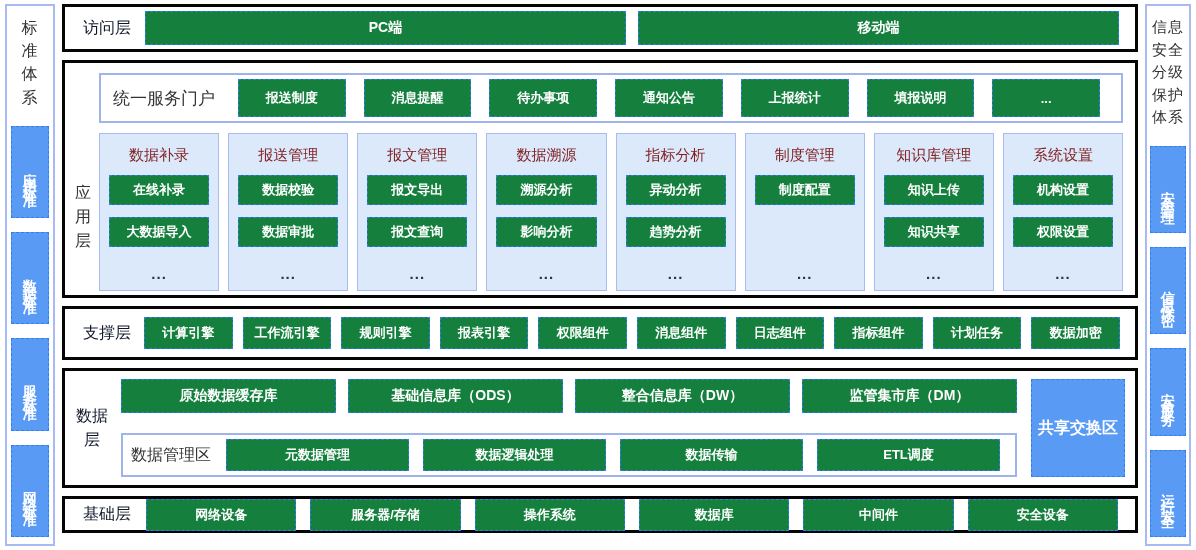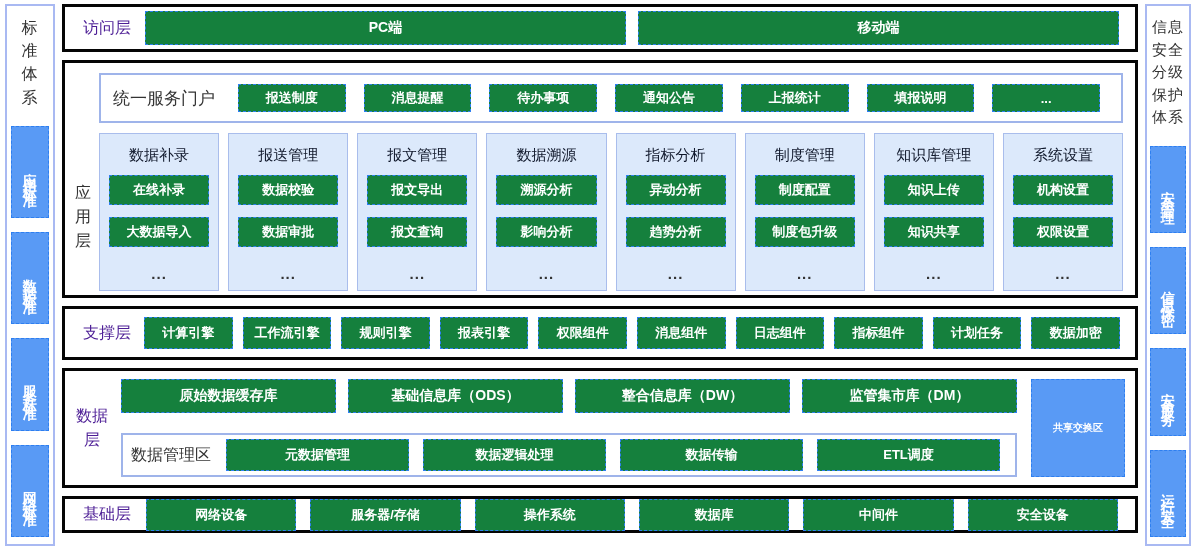--- a/index.html
+++ b/index.html
@@ -34,21 +34,21 @@
   }
   .pillar.right .vitem { width:36px; }
 
   
   .main { position:absolute; left:62px; top:4px; width:1076px; display:flex; flex-direction:column; }
   .layer {
     background:#fff; border:3px solid #050505; width:100%;
     display:flex; align-items:center; padding:7px 10px;
   }
   .gap { height:8px; flex:none; }
-  .layer-label { color:#4c1d95; font-size:16px; flex:none; text-align:center; padding:0 8px; white-space:nowrap; }
+  .layer-label { color:#0f172a; font-size:16px; flex:none; text-align:center; padding:0 8px; white-space:nowrap; }
   .layer-label.vert {
     white-space:normal; width:34px; padding:0; line-height:1.5;
     word-break:break-all; letter-spacing:0;
   }
 
   .btn {
     background:#15803d; border:1px dashed #2e7ff0; color:#fff;
     font-size:13px; font-weight:bold; display:flex; align-items:center;
     justify-content:center; text-align:center; white-space:nowrap;
   }
@@ -59,27 +59,27 @@
 
   
   .layer.app { height:238px; display:block; padding:10px 12px 10px 4px; position:relative; }
   .app-label { position:absolute; left:10px; top:118px; width:20px; color:#333; font-size:16px; line-height:1.5; word-break:break-all; }
   .app-inner { margin-left:30px; }
   .portal {
     border:2px solid #9fb4ea; background:#fff; height:50px;
     display:flex; align-items:center; padding:0 12px;
   }
   .portal-label { color:#333; font-size:17px; flex:none; margin-right:14px; white-space:nowrap; }
-  .portal .btn { flex:1 1 0; height:28px; margin:0 9px;text-align:center; }
+  .portal .btn { flex:1 1 0; height:38px; margin:0 9px;text-align:center; }
   .modules { display:flex; gap:9px; margin-top:10px; }
   .col {
     flex:1 1 0; background:#dce9fb; border:1px solid #a9bdec;
     padding:8px 9px 4px 9px; height:158px; display:flex; flex-direction:column;
   }
-  .col-title { color:#0f172a; font-size:15px; text-align:center; margin:4px 0 10px 0; white-space:nowrap; }
+  .col-title { color:#7f1d1d; font-size:15px; text-align:center; margin:4px 0 10px 0; white-space:nowrap; }
   .col .btn { height:30px; margin-bottom:12px; }
   .col-more { color:#333; font-size:15px; font-weight:bold; text-align:center; letter-spacing:1px; margin-top:auto; padding-bottom:4px; }
 
   
   .layer.support { height:54px; }
   .layer.support .btn { flex:1 1 0; height:32px; margin:0 5px; }
 
   
   .layer.data { height:120px; padding:8px 10px; align-items:stretch; }
   .data-content { flex:1 1 auto; display:flex; flex-direction:column; margin-left:6px;gap:12px; }
@@ -87,21 +87,21 @@
   .stores .btn { flex:1 1 0; height:34px; margin:0 6px; font-size:14px; }
   .mgmt {
     border:2px solid #9fb4ea; background:#fff; flex:1 1 auto;
     display:flex; align-items:center; padding:0 8px; margin:0 6px;
   }
   .mgmt-label { color:#333; font-size:16px; flex:none; margin-right:8px; white-space:nowrap; }
   .mgmt .btn { flex:1 1 0; height:32px; margin:0 7px; }
   .exchange {
     flex:none; width:94px; margin-left:8px;
     background:#599af5; border:1px dashed #2e7ff0; color:#fff;
-    font-size:10px; font-weight:bold; display:flex; align-items:center; justify-content:center;
+    font-size:16px; font-weight:bold; display:flex; align-items:center; justify-content:center;
   }
 
   
   .layer.base { height:37px; }
   .layer.base .btn { flex:1 1 0; height:32px; margin:0 7px; }
 </style>
 </head>
 <body>
 
 <div class="stage">
@@ -170,21 +170,20 @@
           <div class="col">
             <div class="col-title">指标分析</div>
             <div class="btn">异动分析</div>
             <div class="btn">趋势分析</div>
             <div class="col-more">...</div>
           </div>
 
           <div class="col">
             <div class="col-title">制度管理</div>
             <div class="btn">制度配置</div>
-            <div class="btn">制度包升级</div>
             <div class="col-more">...</div>
           </div>
 
           <div class="col">
             <div class="col-title">知识库管理</div>
             <div class="btn">知识上传</div>
             <div class="btn">知识共享</div>
             <div class="col-more">...</div>
           </div>
 

